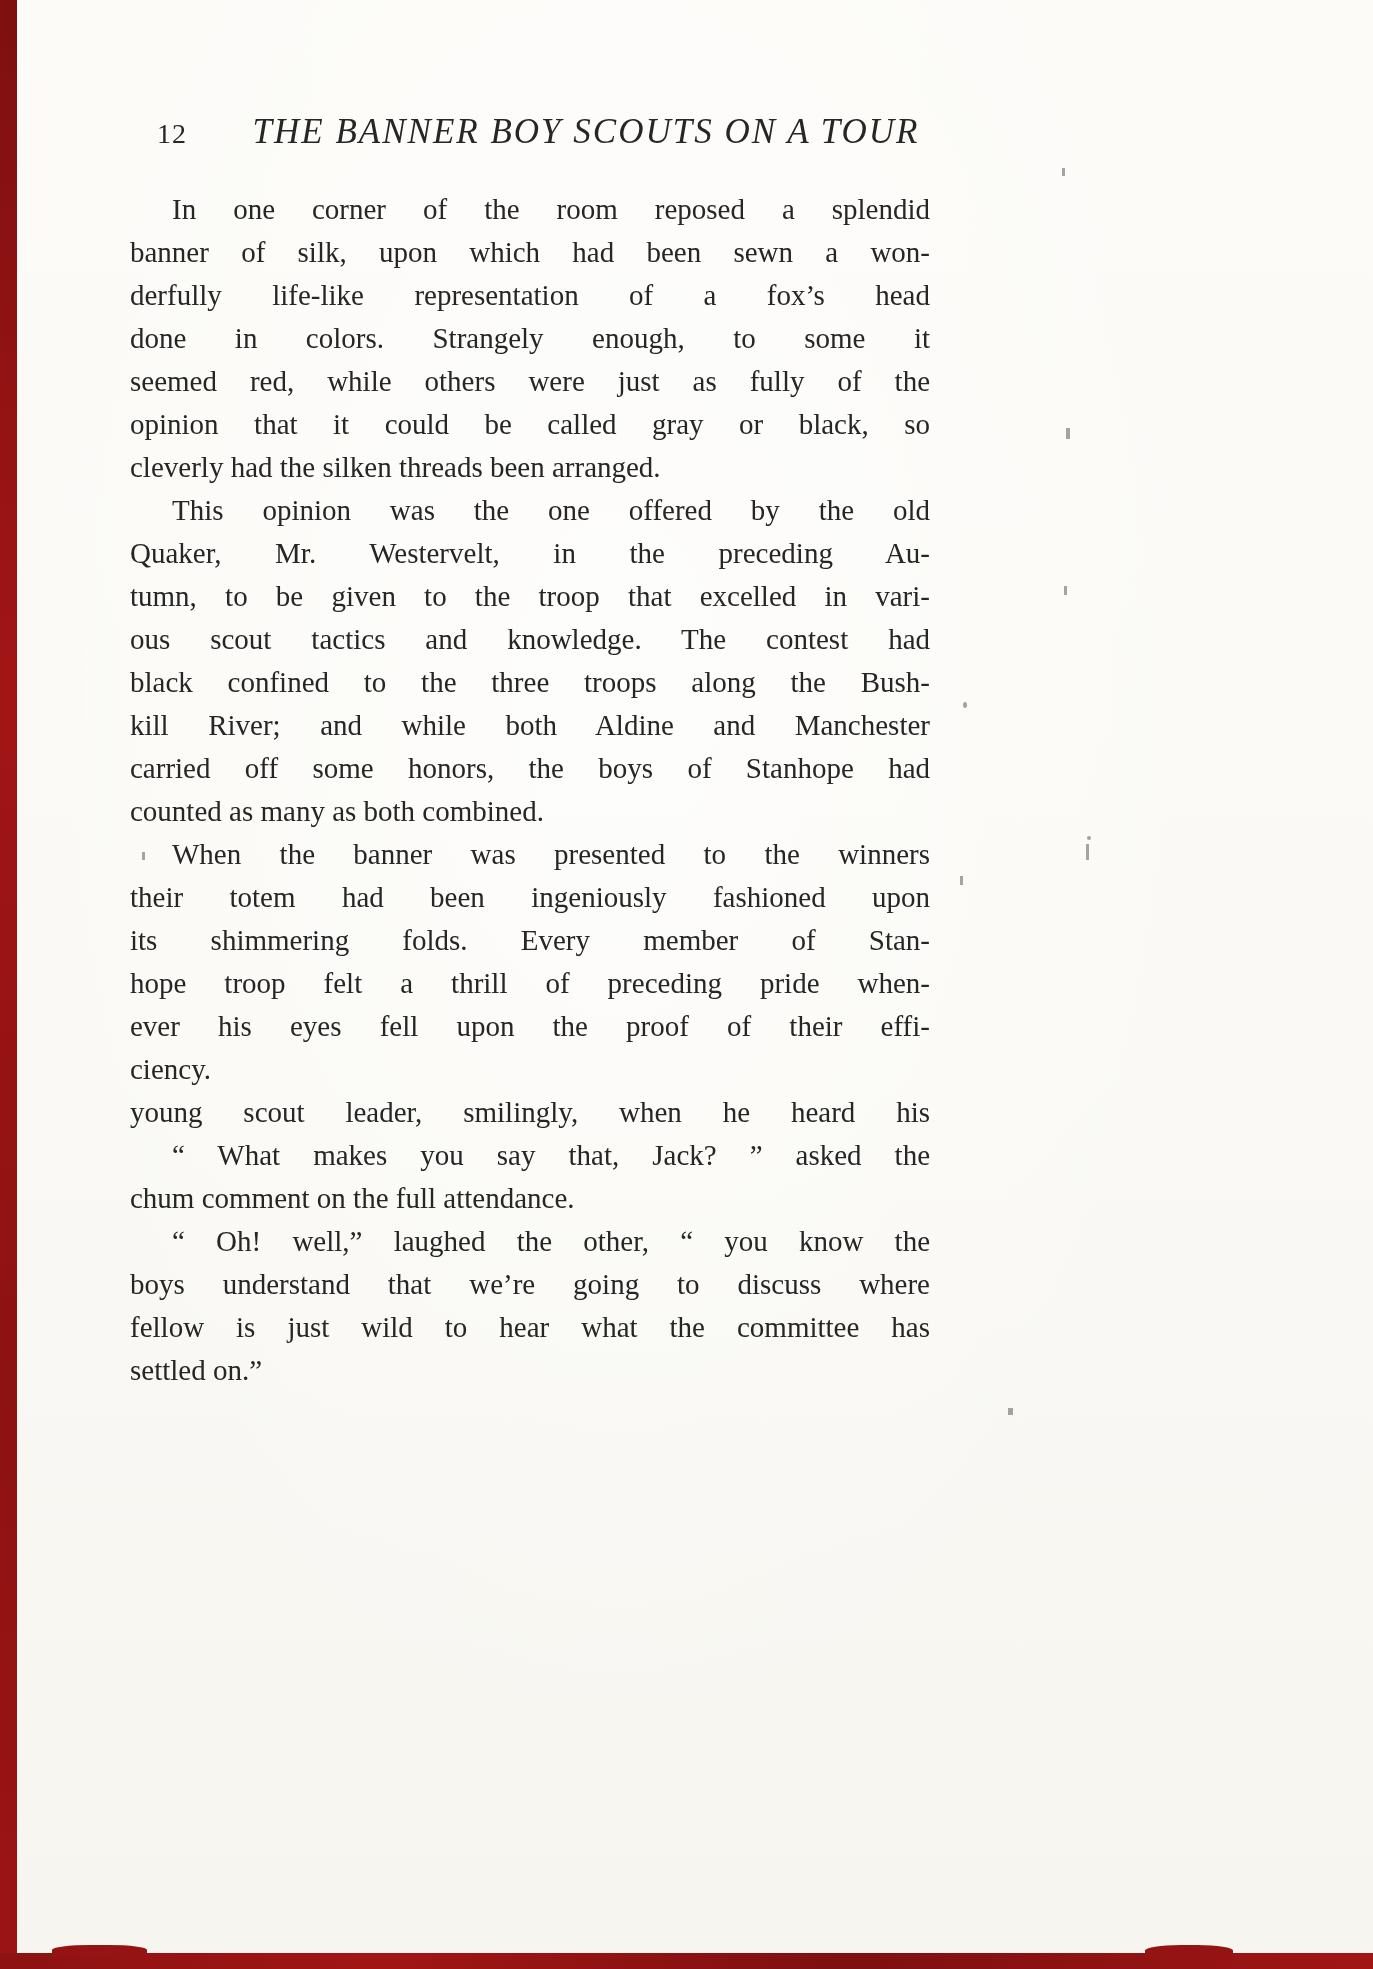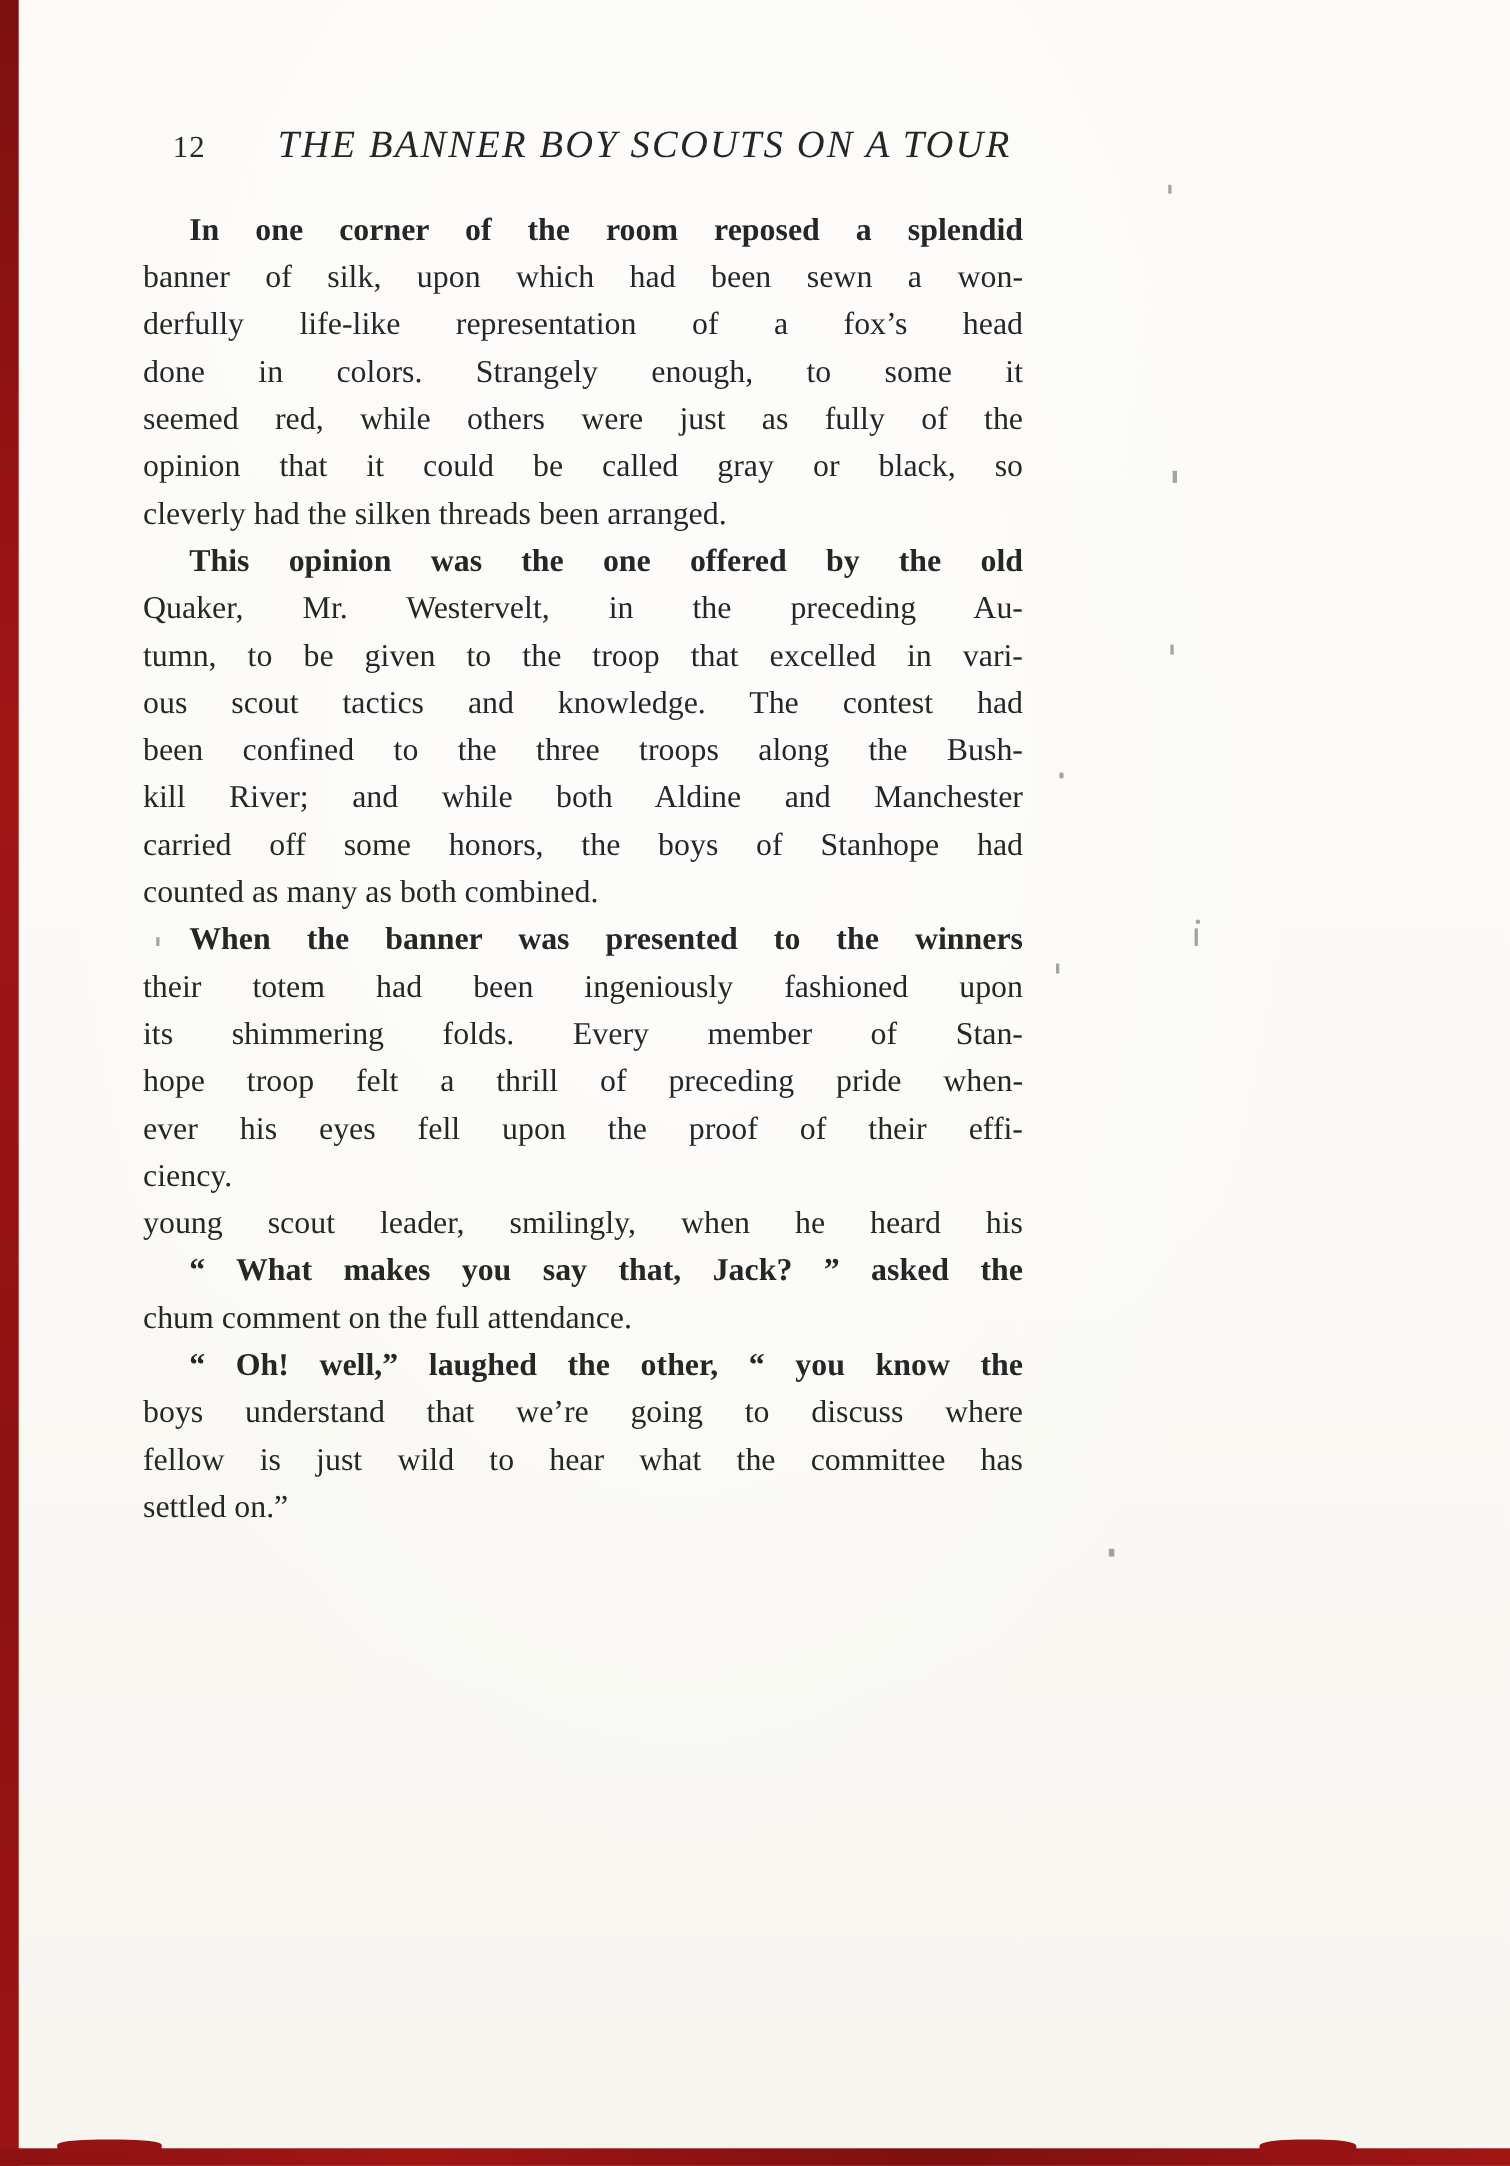--- a/index.html
+++ b/index.html
@@ -68,21 +68,21 @@
     margin-top: 36px;
     font-size: 29px;
     line-height: 43px;
   }
   .para { margin: 0; }
   .para .line {
     text-align: justify;
     text-align-last: justify;
     text-justify: inter-word;
   }
-  .para .line.first { text-indent: 42px; font-weight: bold; }
+  .para .line.first { text-indent: 42px; }
   .para .line.last { text-align-last: left; }
   
   .speck {
     position: absolute;
     background: #5c5c55;
     opacity: 0.55;
   }
   .speck.dot { border-radius: 50%; }
 </style>
 </head>
@@ -108,21 +108,21 @@
           <div class="line">done in colors.  Strangely enough, to some it</div>
           <div class="line">seemed red, while others were just as fully of the</div>
           <div class="line">opinion that it could be called gray or black, so</div>
           <div class="line last">cleverly had the silken threads been arranged.</div>
         </div>
         <div class="para">
           <div class="line first">This opinion was the one offered by the old</div>
           <div class="line">Quaker, Mr. Westervelt, in the preceding Au-</div>
           <div class="line">tumn, to be given to the troop that excelled in vari-</div>
           <div class="line">ous scout tactics and knowledge.  The contest had</div>
-          <div class="line">been confined to the three troops along the Bush-</div>
+          <div class="line">black confined to the three troops along the Bush-</div>
           <div class="line">kill River; and while both Aldine and Manchester</div>
           <div class="line">carried off some honors, the boys of Stanhope had</div>
           <div class="line last">counted as many as both combined.</div>
         </div>
         <div class="para">
           <div class="line first">When the banner was presented to the winners</div>
           <div class="line">their totem had been ingeniously fashioned upon</div>
           <div class="line">its shimmering folds.  Every member of Stan-</div>
           <div class="line">hope troop felt a thrill of preceding pride when-</div>
           <div class="line">ever his eyes fell upon the proof of their effi-</div>

